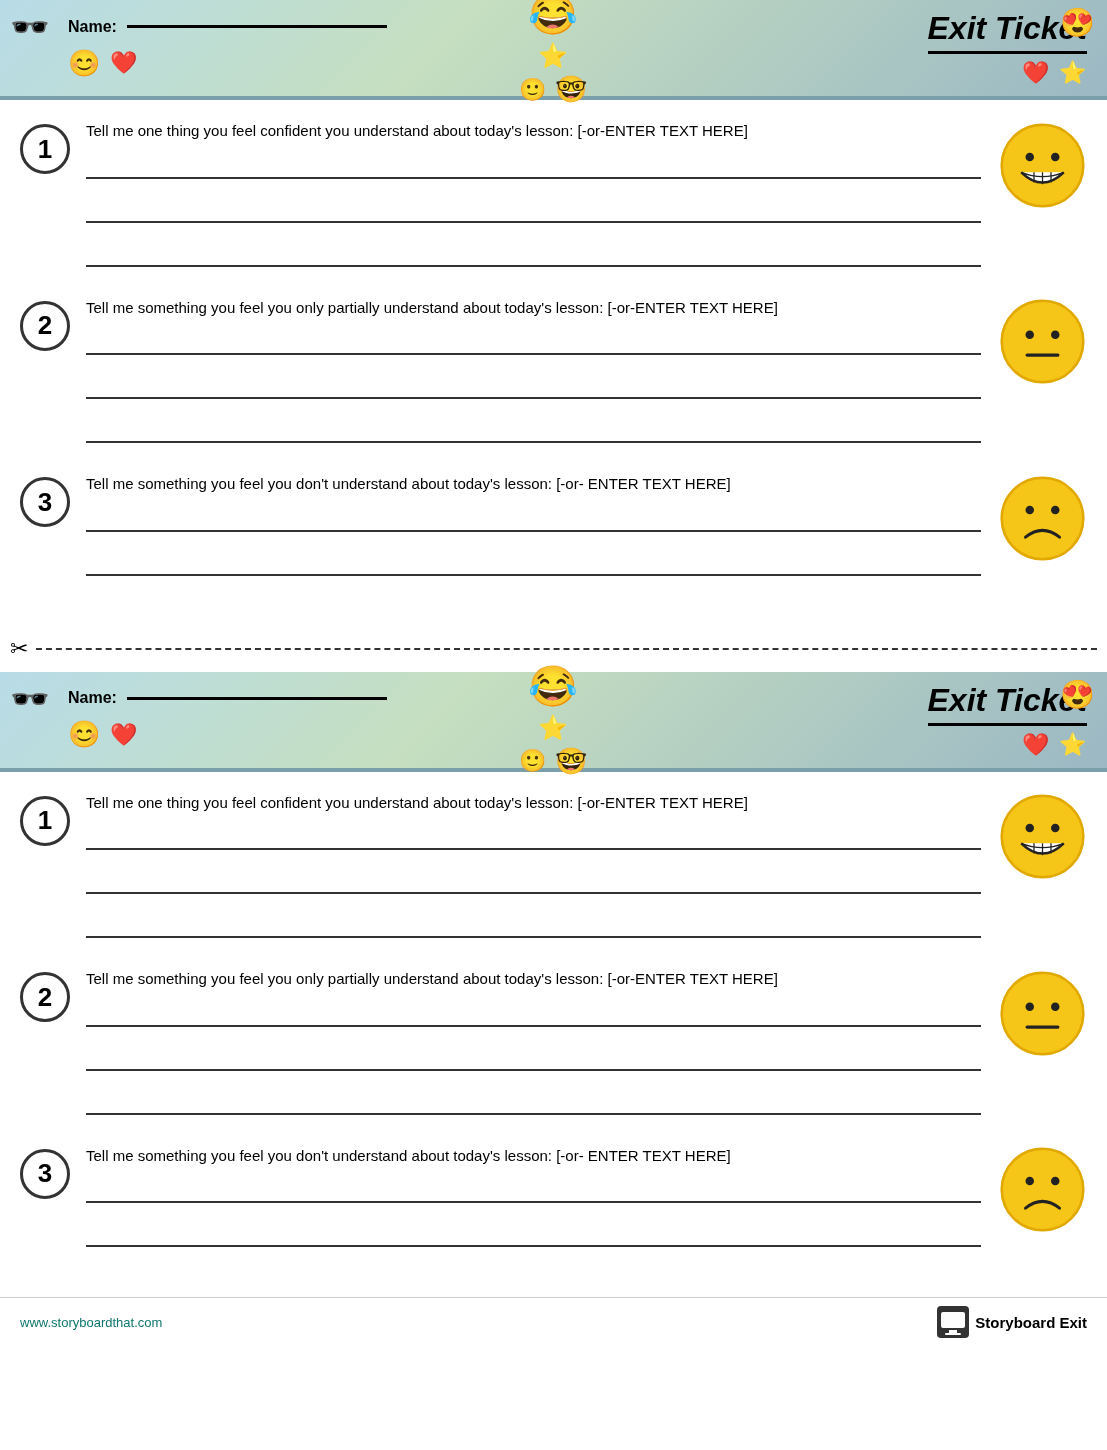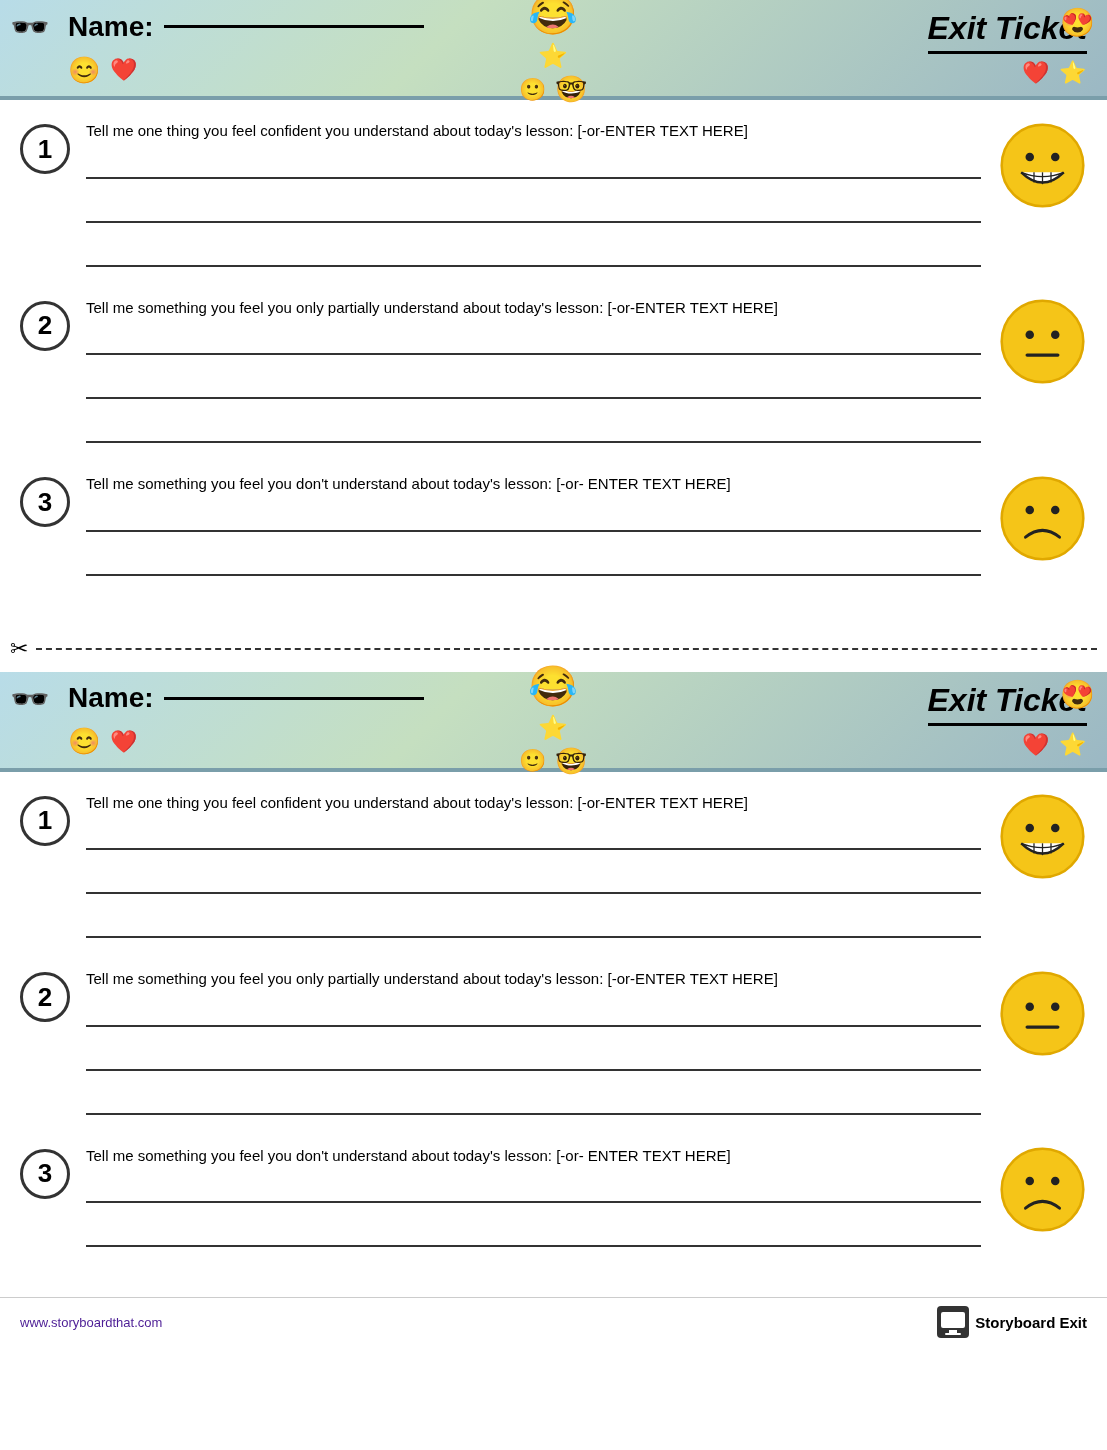--- a/index.html
+++ b/index.html
@@ -23,21 +23,21 @@
       padding: 10px 20px;
       display: flex;
       align-items: center;
       justify-content: space-between;
       border-bottom: 3px solid #7b9;
       position: relative;
       min-height: 90px;
     }
 
     .name-label {
-      font-size: 28px;
+      font-size: 16px;
       font-weight: bold;
       display: flex;
       align-items: center;
       gap: 6px;
     }
 
     .name-line {
       display: inline-block;
       width: 260px;
       border-bottom: 3px solid #000;
@@ -134,21 +134,21 @@
       display: flex;
       align-items: center;
       justify-content: space-between;
       padding: 8px 20px;
       border-top: 1px solid #ccc;
       margin-top: 10px;
     }
 
     .footer-url {
       font-size: 13px;
-      color: #4c1d95;
+      color: #0f766e;
     }
 
     .footer-brand {
       display: flex;
       align-items: center;
       gap: 6px;
       font-size: 15px;
       font-weight: bold;
     }
 

